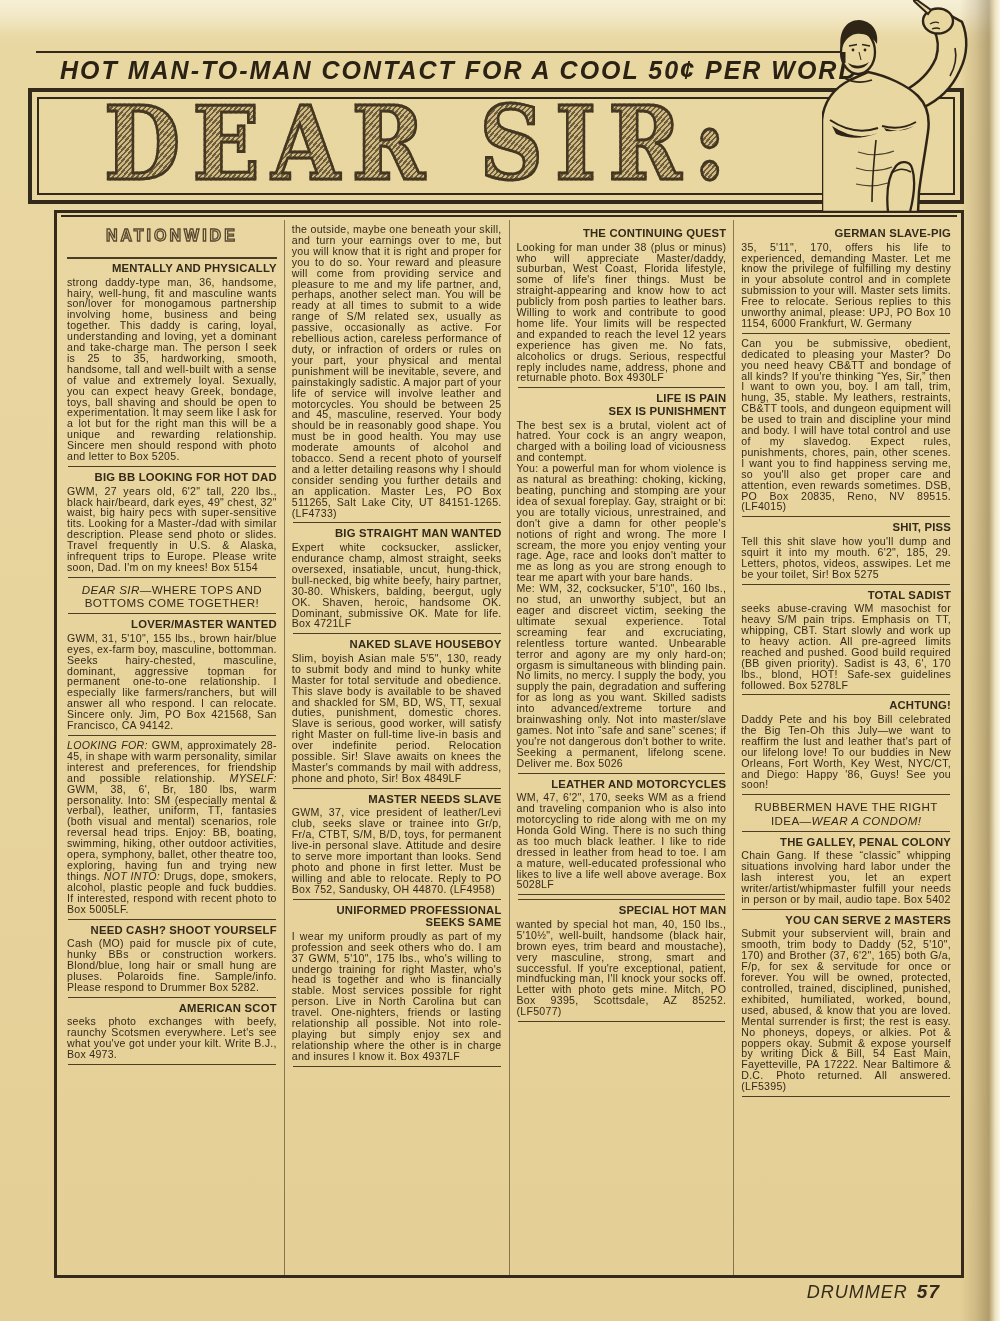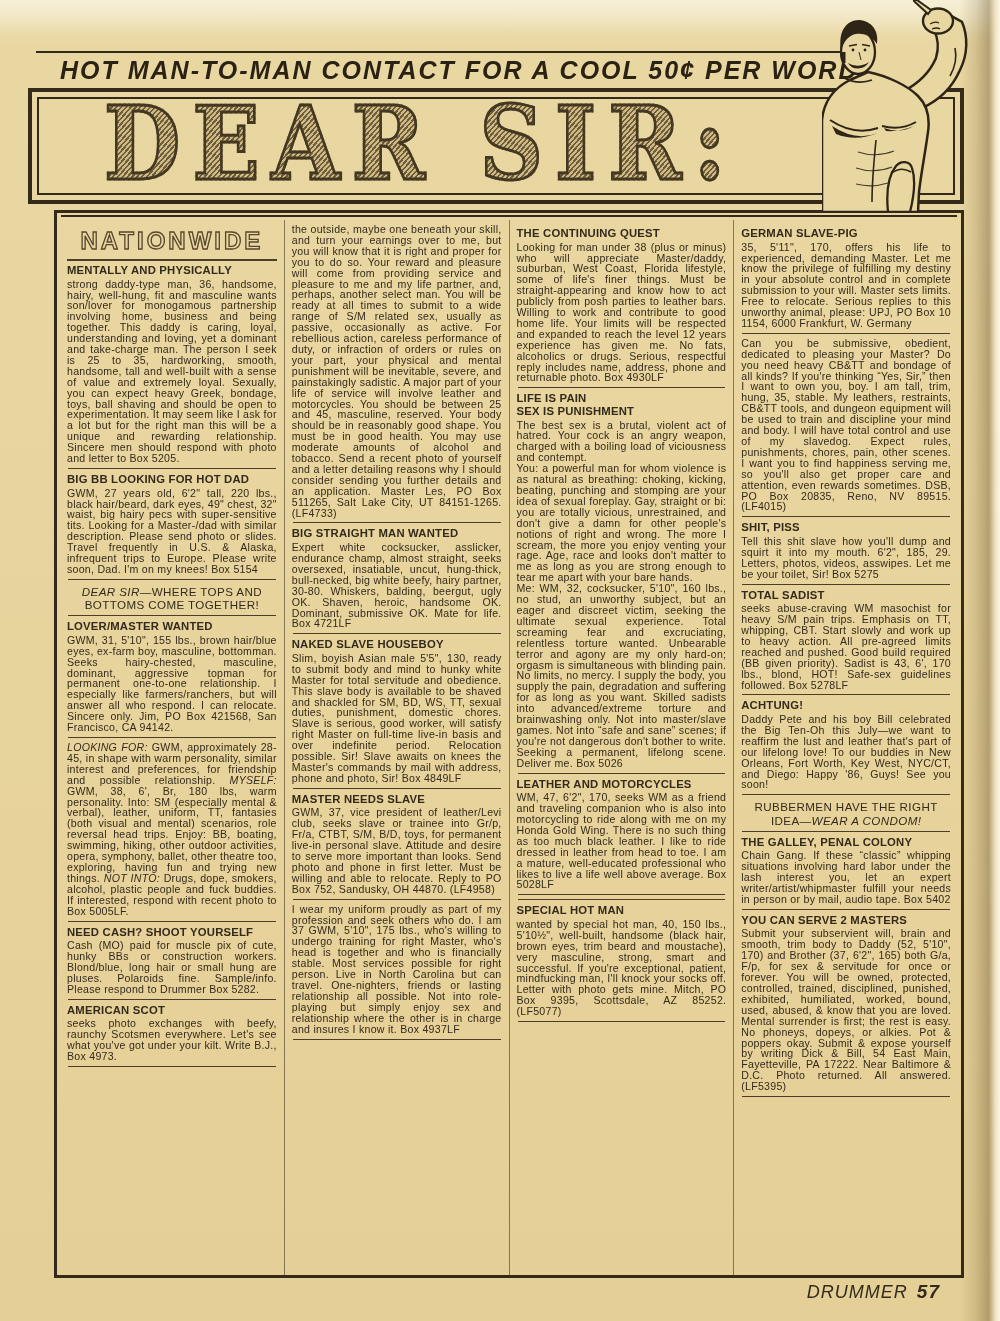--- a/index.html
+++ b/index.html
@@ -20,24 +20,24 @@
     background:repeating-linear-gradient(135deg,#6d5c3d 0,#6d5c3d 1.6px,#cfba82 1.6px,#cfba82 3.4px);
     -webkit-background-clip:text;background-clip:text;color:transparent;
     -webkit-text-stroke:2.6px #453823;}
   .man{position:absolute;right:0;top:0;width:178px;height:212px;z-index:6;}
   .content-box{position:absolute;left:54px;right:36px;top:210px;height:1062px;
     border:3.5px solid #342a1b;display:flex;flex-direction:column;}
   .inner-rule{border-top:2px solid #342a1b;margin:2px 4px 0;}
   .columns{display:flex;align-items:stretch;flex:1;padding:3px 3px 0;overflow:hidden;}
   .column{flex:1 1 0;padding:4px 7px 0;overflow:hidden;min-width:0;}
   .column + .column{border-left:1.2px solid rgba(52,42,27,.55);}
-  .section-header{font-weight:bold;font-size:24px;letter-spacing:3px;text-align:center;
+  .section-header{font-weight:bold;font-size:16px;letter-spacing:3px;text-align:center;
     color:#e8d5a0;-webkit-text-stroke:1.3px #57472e;
-    padding:1px 0 4px;border-bottom:2px solid #4c3d27;margin:2px 0 3px;}
-  .ad-title{font-size:11.3px;font-weight:bold;text-align:left;line-height:12.6px;
+    padding:1px 0 12px;border-bottom:2px solid #4c3d27;margin:2px 0 3px;}
+  .ad-title{font-size:11.3px;font-weight:bold;text-align:right;line-height:12.6px;
     letter-spacing:.2px;margin:3px 0 2px;white-space:pre-line;}
   .ad-body{font-size:10.6px;line-height:10.9px;letter-spacing:.26px;text-align:justify;white-space:pre-line;}
   .notice{font-weight:normal;text-align:center;font-size:11.6px;line-height:13.2px;
     letter-spacing:.4px;margin:5px 0 4px;white-space:pre-line;}
   .it{font-style:italic;}
   .sep{border-top:1.6px solid #4c3d27;margin:4px 1px 4px;}
   .footer{position:absolute;right:60px;top:1281px;font-style:italic;font-size:18px;
     color:#342a1b;letter-spacing:1px;z-index:6;}
   .footer .pg{font-weight:bold;margin-left:9px;font-size:19px;}
 </style>
@@ -141,20 +141,22 @@
             <div class="ad-title">NAKED SLAVE HOUSEBOY</div>
             <div class="ad-body">Slim, boyish Asian male 5'5", 130, ready to submit body and mind to hunky white Master for total servitude and obedience. This slave body is available to be shaved and shackled for SM, BD, WS, TT, sexual duties, punishment, domestic chores. Slave is serious, good worker, will satisfy right Master on full-time live-in basis and over indefinite period. Relocation possible. Sir! Slave awaits on knees the Master's commands by mail with address, phone and photo, Sir! Box 4849LF</div>
           </div>
           <div class="sep"></div>
           <div class="ad">
             <div class="ad-title">MASTER NEEDS SLAVE</div>
             <div class="ad-body">GWM, 37, vice president of leather/Levi club, seeks slave or trainee into Gr/p, Fr/a, CTBT, S/M, B/D, toys, for permanent live-in personal slave. Attitude and desire to serve more important than looks. Send photo and phone in first letter. Must be willing and able to relocate. Reply to PO Box 752, Sandusky, OH 44870. (LF4958)</div>
           </div>
           <div class="sep"></div>
           <div class="ad">
+            <div class="ad-title">UNIFORMED PROFESSIONAL
+SEEKS SAME</div>
             <div class="ad-body">I wear my uniform proudly as part of my profession and seek others who do. I am 37 GWM, 5'10", 175 lbs., who's willing to undergo training for right Master, who's head is together and who is financially stable. Most services possible for right person. Live in North Carolina but can travel. One-nighters, friends or lasting relationship all possible. Not into role-playing but simply enjoy sex and relationship where the other is in charge and insures I know it. Box 4937LF</div>
           </div>
           <div class="sep"></div>
         </div>
       <div class="column">
           <div class="ad">
             <div class="ad-title">THE CONTINUING QUEST</div>
             <div class="ad-body">Looking for man under 38 (plus or minus) who will appreciate Master/daddy, suburban, West Coast, Florida lifestyle, some of life's finer things. Must be straight-appearing and know how to act publicly from posh parties to leather bars. Willing to work and contribute to good home life. Your limits will be respected and expanded to reach the level 12 years experience has given me. No fats, alcoholics or drugs. Serious, respectful reply includes name, address, phone and returnable photo. Box 4930LF</div>
           </div>
           <div class="sep"></div>

